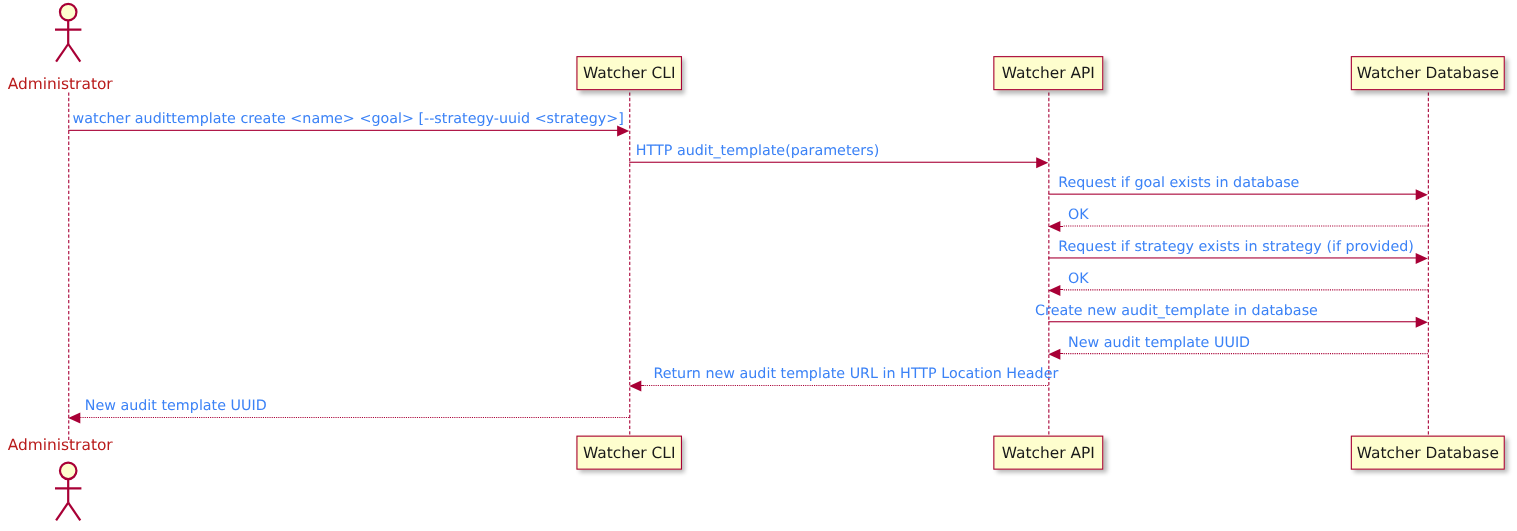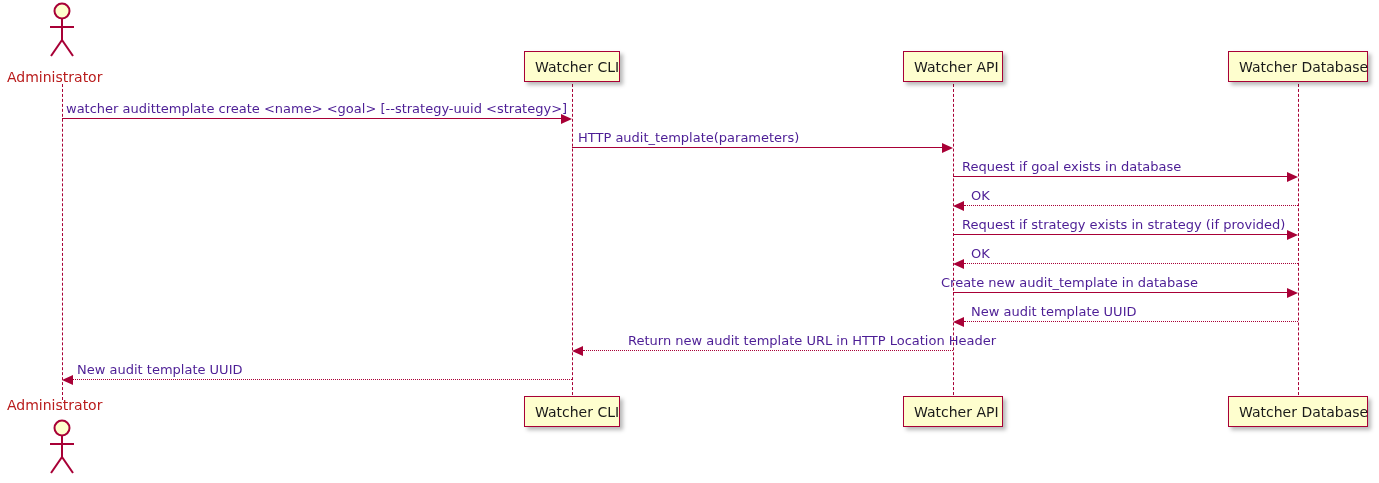--- a/index.html
+++ b/index.html
@@ -23,21 +23,21 @@
     border-left: 1px dashed #A80036;
   }
   .participant-box {
     position: absolute;
     background: #FEFECE;
     border: 1.5px solid #A80036;
     box-sizing: border-box;
     box-shadow: 3px 3px 4px rgba(0,0,0,0.28);
     display: flex;
     align-items: center;
-    justify-content: flex-start;
+    justify-content: center;
     font-size: 14px;
     color: #1A1A1A;
     white-space: nowrap;
     padding: 0 10px;
   }
   .actor-label {
     position: absolute;
     font-size: 14px;
     color: #b91c1c;
     white-space: nowrap;
@@ -64,21 +64,21 @@
   }
   .arrowhead.right {
     border-left: 11px solid #A80036;
   }
   .arrowhead.left {
     border-right: 11px solid #A80036;
   }
   .msg-label {
     position: absolute;
     font-size: 13px;
-    color: #4c1d95;
+    color: #3b82f6;
     white-space: nowrap;
     line-height: 1;
   }
 </style>
 </head>
 <body>
 
 <div id="diagram">
 
   <div class="lifeline" style="left:62px; top:84px; height:316px;"></div>
@@ -157,21 +157,21 @@
   <div class="arrowhead left" style="left:953px; top:258.5px;"></div>
 
   <div class="msg-label" style="left:941px; top:276px;">Create new audit_template in database</div>
   <div class="msg-line" style="left:953px; top:292px; width:338px;"></div>
   <div class="arrowhead right" style="left:1287px; top:287.5px;"></div>
 
   <div class="msg-label" style="left:971px; top:305px;">New audit template UUID</div>
   <div class="msg-line dotted" style="left:964px; top:321px; width:334px;"></div>
   <div class="arrowhead left" style="left:953px; top:316.5px;"></div>
 
-  <div class="msg-label" style="left:628px; top:334px;">Return new audit template URL in HTTP Location Header</div>
+  <div class="msg-label" style="left:594px; top:334px;">Return new audit template URL in HTTP Location Header</div>
   <div class="msg-line dotted" style="left:583px; top:350px; width:370px;"></div>
   <div class="arrowhead left" style="left:572px; top:345.5px;"></div>
 
   <div class="msg-label" style="left:77px; top:363px;">New audit template UUID</div>
   <div class="msg-line dotted" style="left:73px; top:379px; width:499px;"></div>
   <div class="arrowhead left" style="left:62px; top:374.5px;"></div>
 
 </div>
 
 </body></html>

